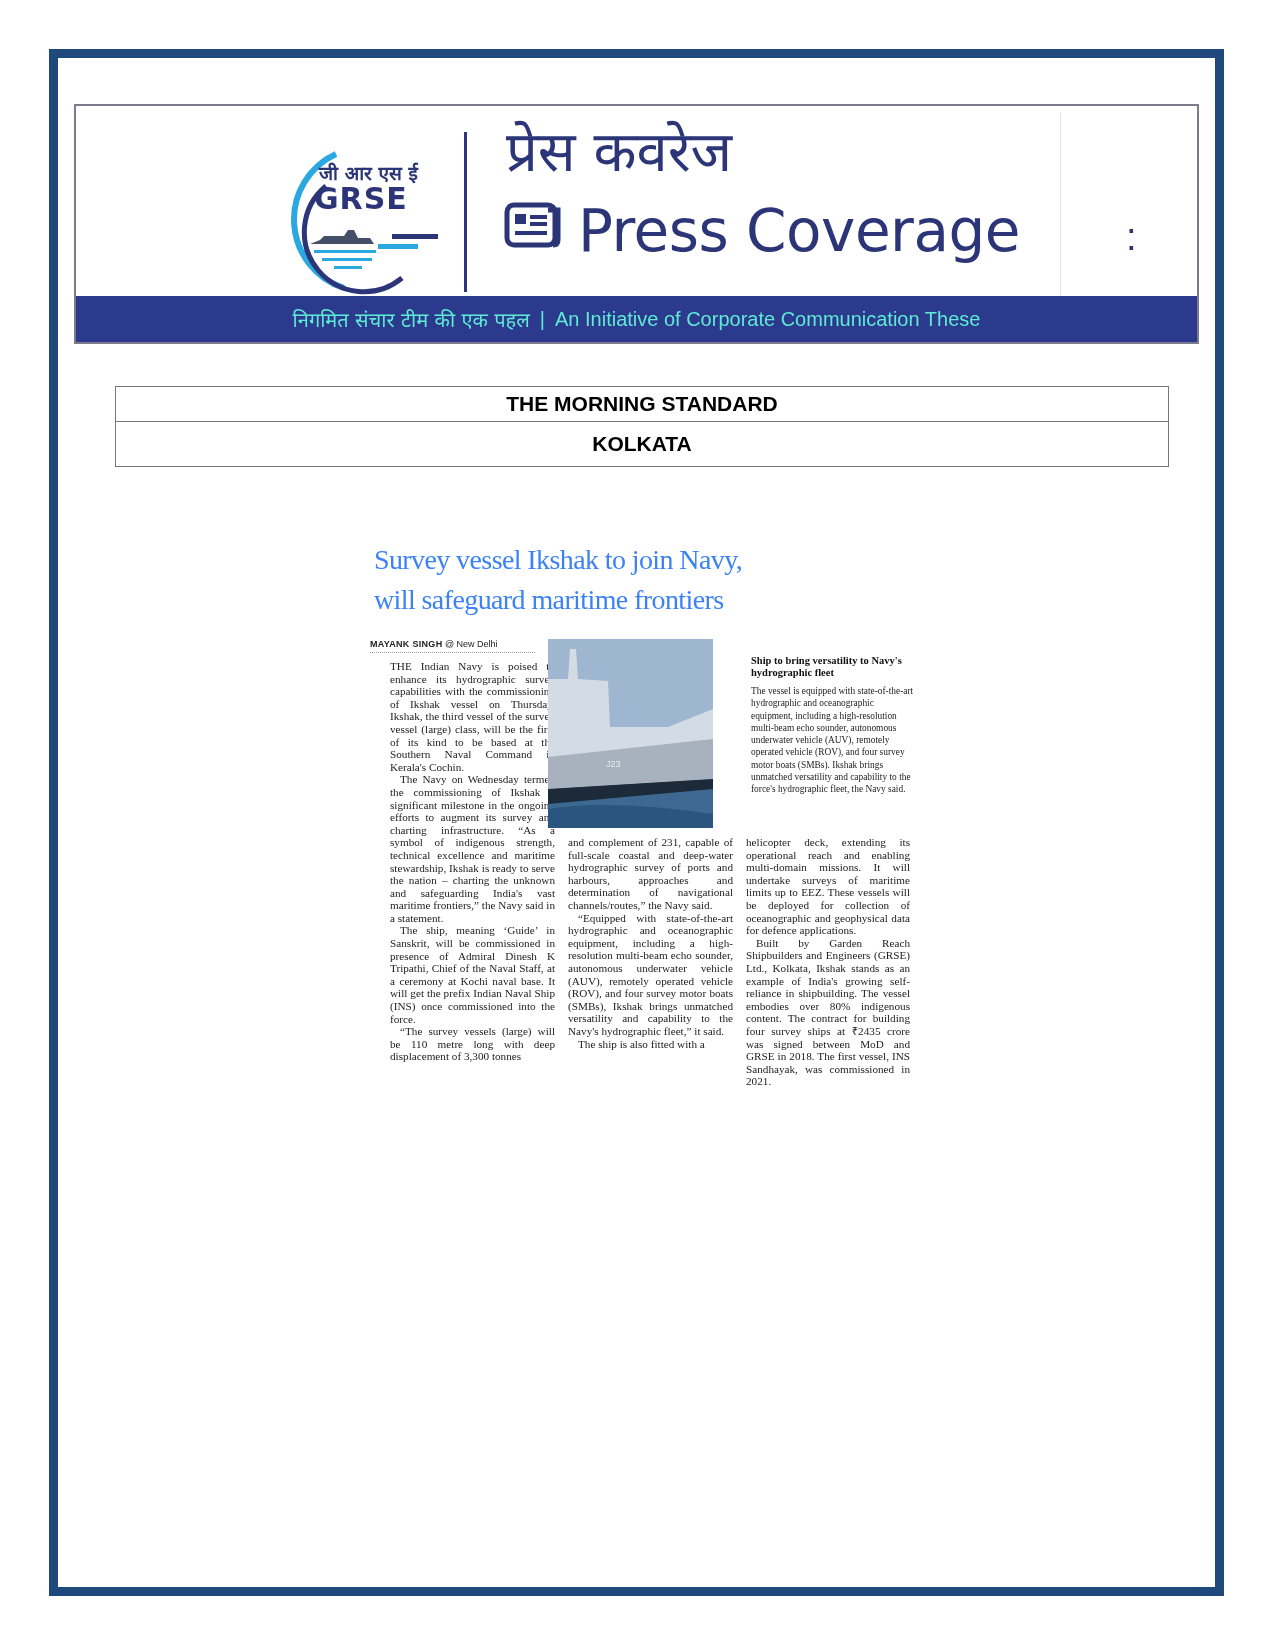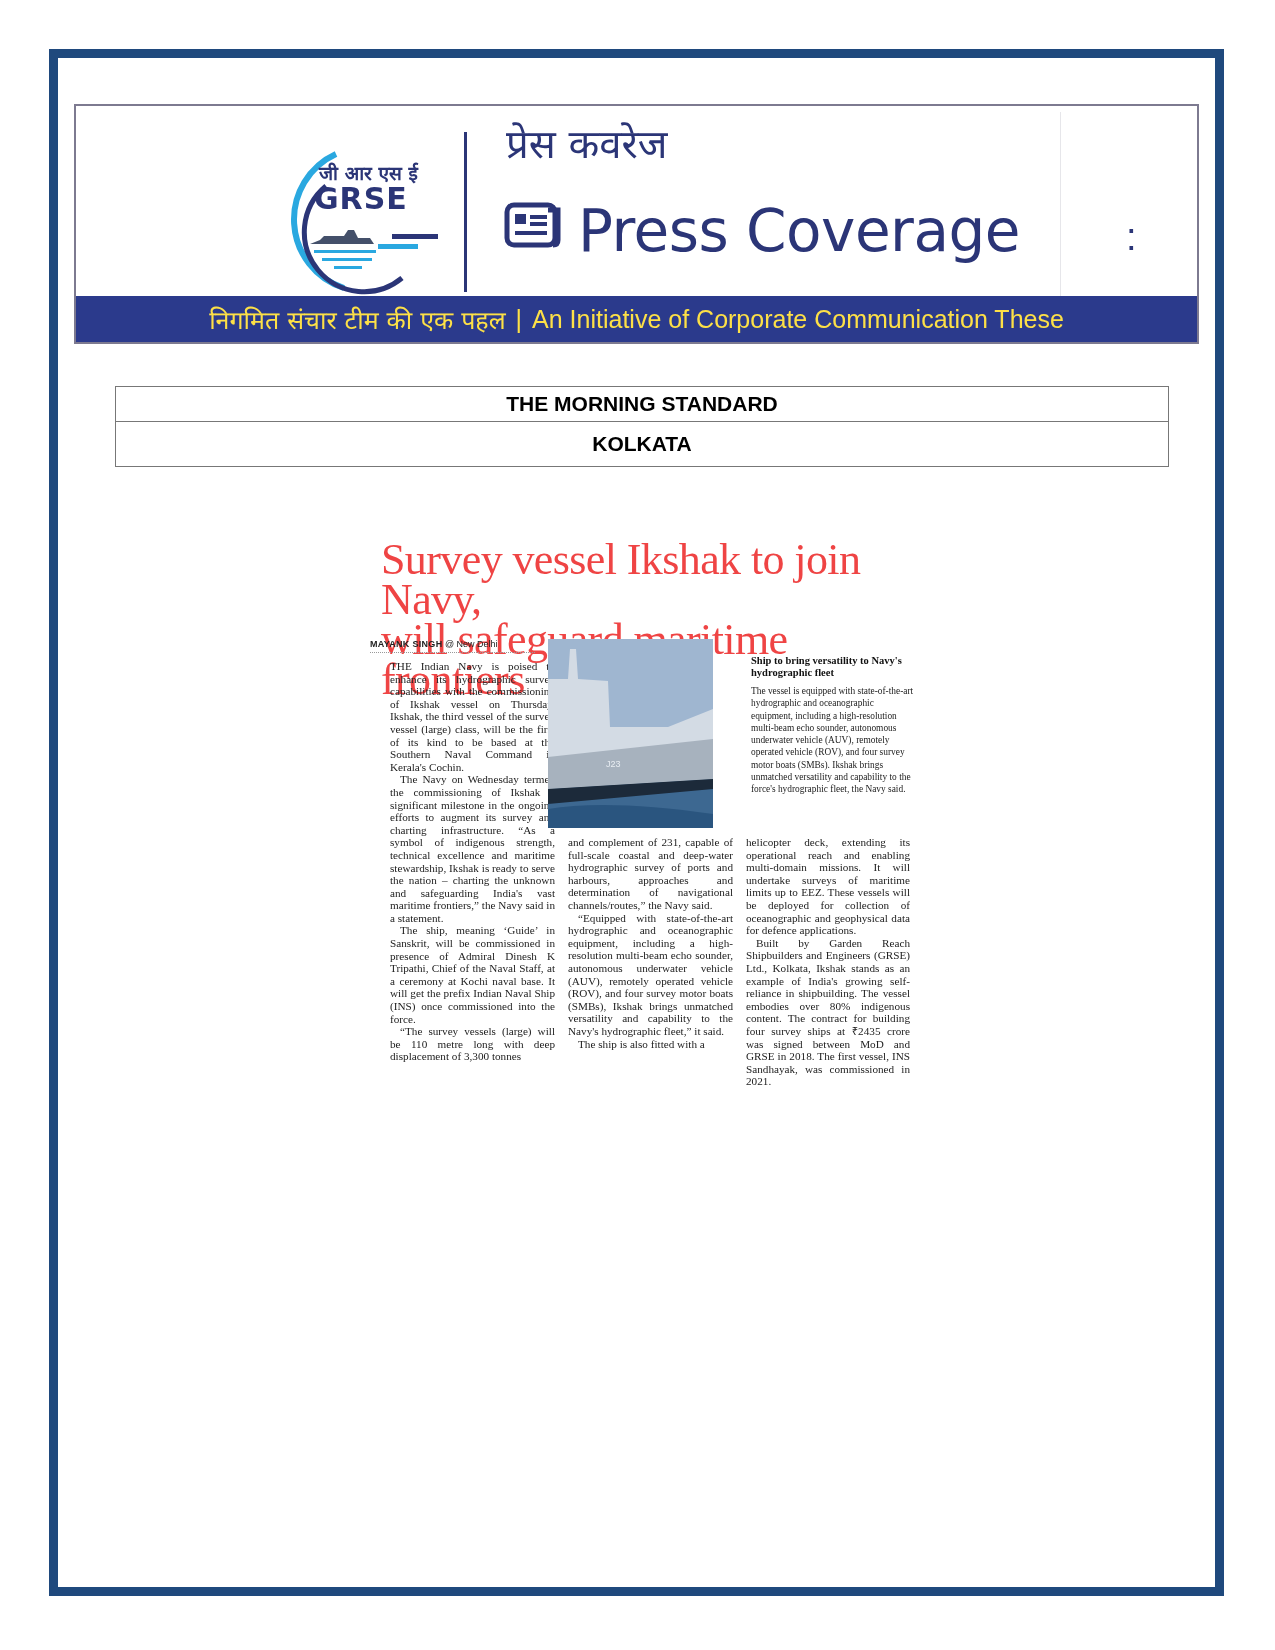--- a/index.html
+++ b/index.html
@@ -4,33 +4,33 @@
 <style>
   html, body { margin:0; padding:0; background:#ffffff; }
   body { width:1275px; height:1650px; position:relative; overflow:hidden; font-family:"Liberation Sans", sans-serif; }
   .page-border { position:absolute; left:49px; top:49px; width:1157px; height:1529px; border:9px solid #1f497d; }
   .banner { position:absolute; left:74px; top:104px; width:1125px; height:240px; border:2px solid #7d7a90; background:#fff; box-sizing:border-box; }
   .banner-inner { position:absolute; left:72px; top:6px; width:912px; height:184px; background:#fff; border-right:1px solid #e6e6ea; border-bottom:1px solid #e6e6ea; }
   .logo { position:absolute; left:126px; top:34px; width:170px; height:150px; }
   .logo-devanagari { position:absolute; left:45px; top:14px; font-family:"DejaVu Serif", serif; font-size:19px; color:#2b3577; font-weight:bold; white-space:nowrap; }
   .logo-grse { position:absolute; left:40px; top:35px; font-family:"DejaVu Sans", sans-serif; font-weight:bold; font-size:30px; color:#2b3577; letter-spacing:1px; }
   .vert-sep { position:absolute; left:316px; top:20px; width:3px; height:160px; background:#2b3577; }
-  .title-hindi { position:absolute; left:358px; top:12px; font-family:"DejaVu Serif", serif; font-size:40px; color:#2b3577; white-space:nowrap; line-height:1; }
+  .title-hindi { position:absolute; left:358px; top:12px; font-family:"DejaVu Serif", serif; font-size:56px; color:#2b3577; white-space:nowrap; line-height:1; }
   .title-en-wrap { position:absolute; left:356px; top:90px; display:flex; align-items:flex-start; }
   .news-icon { width:58px; height:46px; margin-right:16px; }
   .title-en { font-family:"DejaVu Sans", sans-serif; font-size:58px; color:#2b3577; white-space:nowrap; line-height:1; letter-spacing:-0.5px; }
   .banner-colon { position:absolute; left:1050px; top:110px; font-size:38px; color:#2b3577; }
-  .banner-strip { position:absolute; left:0; bottom:0; width:100%; height:46px; background:#2b3a8c; display:flex; align-items:center; justify-content:center; color:#fde047; font-size:25px; white-space:nowrap; }
+  .banner-strip { position:absolute; left:0; bottom:0; width:100%; height:46px; background:#2b3a8c; display:flex; align-items:center; justify-content:center; color:#5eead4; font-size:20px; white-space:nowrap; }
   .banner-strip .hi { font-family:"DejaVu Serif", serif; }
   .banner-strip .pipe { margin:0 10px; }
   .meta-table { position:absolute; left:115px; top:386px; width:1054px; border-collapse:collapse; }
   .meta-table td { border:1.5px solid #777; text-align:center; font-weight:bold; font-size:21px; color:#000; height:34px; padding:0; font-family:"Liberation Sans", sans-serif; }
   .meta-table tr:last-child td { height:44px; }
   .clip { position:absolute; left:370px; top:540px; width:520px; height:555px; font-family:"Liberation Serif", serif; color:#222; }
-  .headline { position:absolute; left:11px; top:0; width:520px; font-size:44px; line-height:40px; color:#ef4444; letter-spacing:-0.6px; }
+  .headline { position:absolute; left:4px; top:0; width:520px; font-size:28px; line-height:40px; color:#3b82f6; letter-spacing:-0.6px; }
   .byline { position:absolute; left:0; top:99px; width:165px; font-size:9px; border-bottom:1px dotted #999; padding-bottom:3px; font-family:"Liberation Sans", sans-serif; }
   .byline b { font-weight:bold; letter-spacing:0.3px; }
   .col { position:absolute; font-size:11.2px; line-height:12.6px; text-align:justify; color:#222;margin-left:20px; }
   .col p { margin:0; text-indent:0; }
   .col p.ind { text-indent:10px; }
   .col1 { left:0; top:120px; width:165px; }
   .col2 { left:178px; top:296px; width:165px; }
   .col3 { left:356px; top:296px; width:164px; }
   .photo { position:absolute; left:178px; top:99px; width:165px; height:189px; overflow:hidden; background:linear-gradient(#a9bfd8 0%, #b5c9de 35%, #6d8fb4 55%, #2f5a8a 100%); }
   .sidebar-box { position:absolute; left:356px; top:115px; width:164px; font-family:Liberation Serif, serif;margin-left:25px; }

